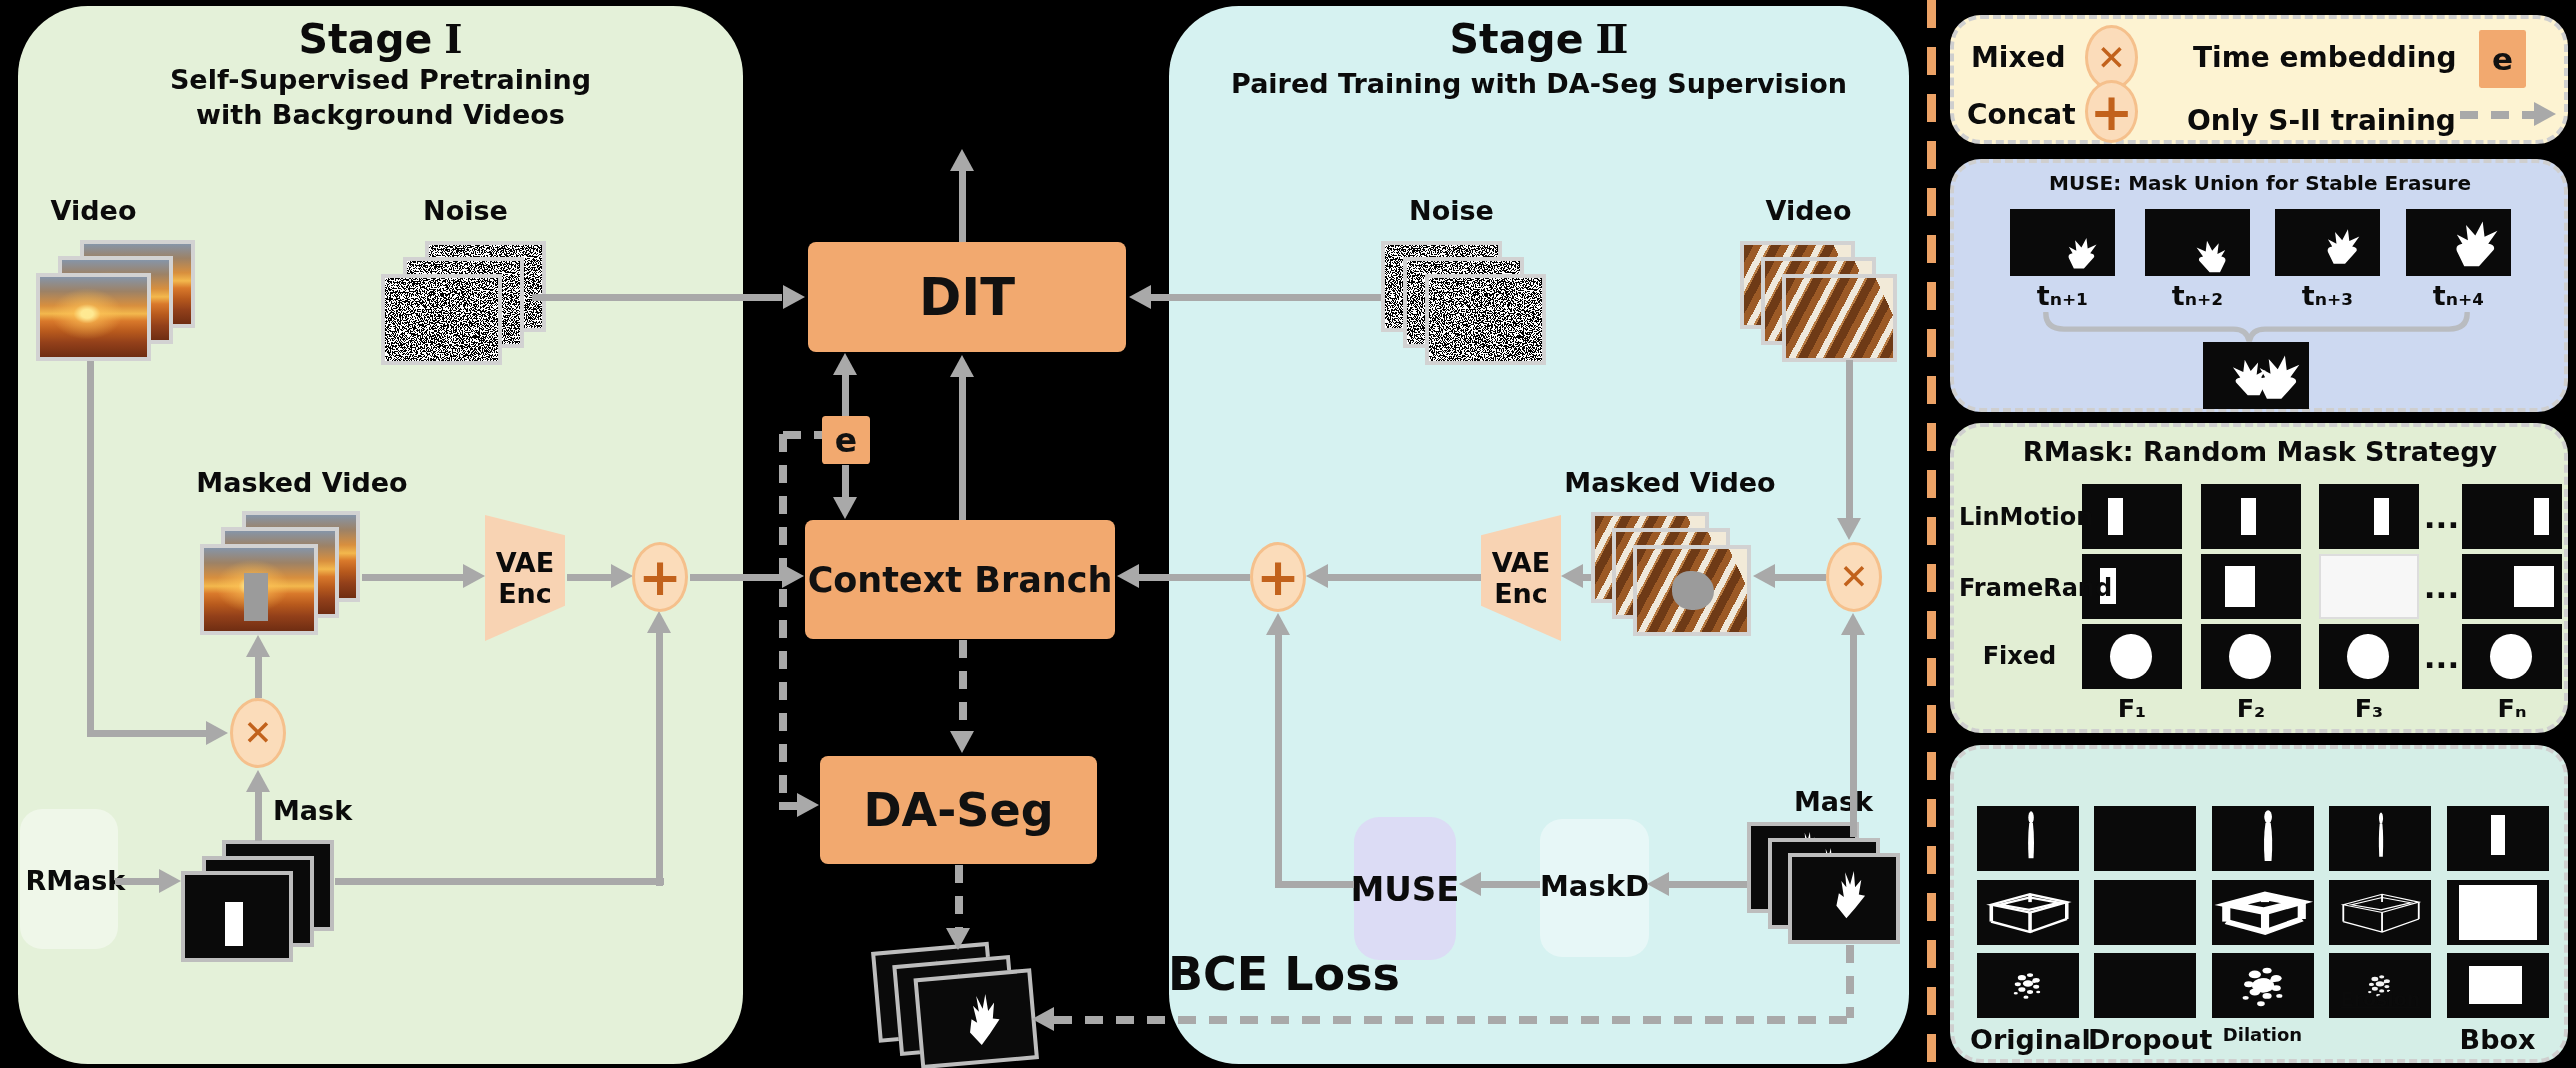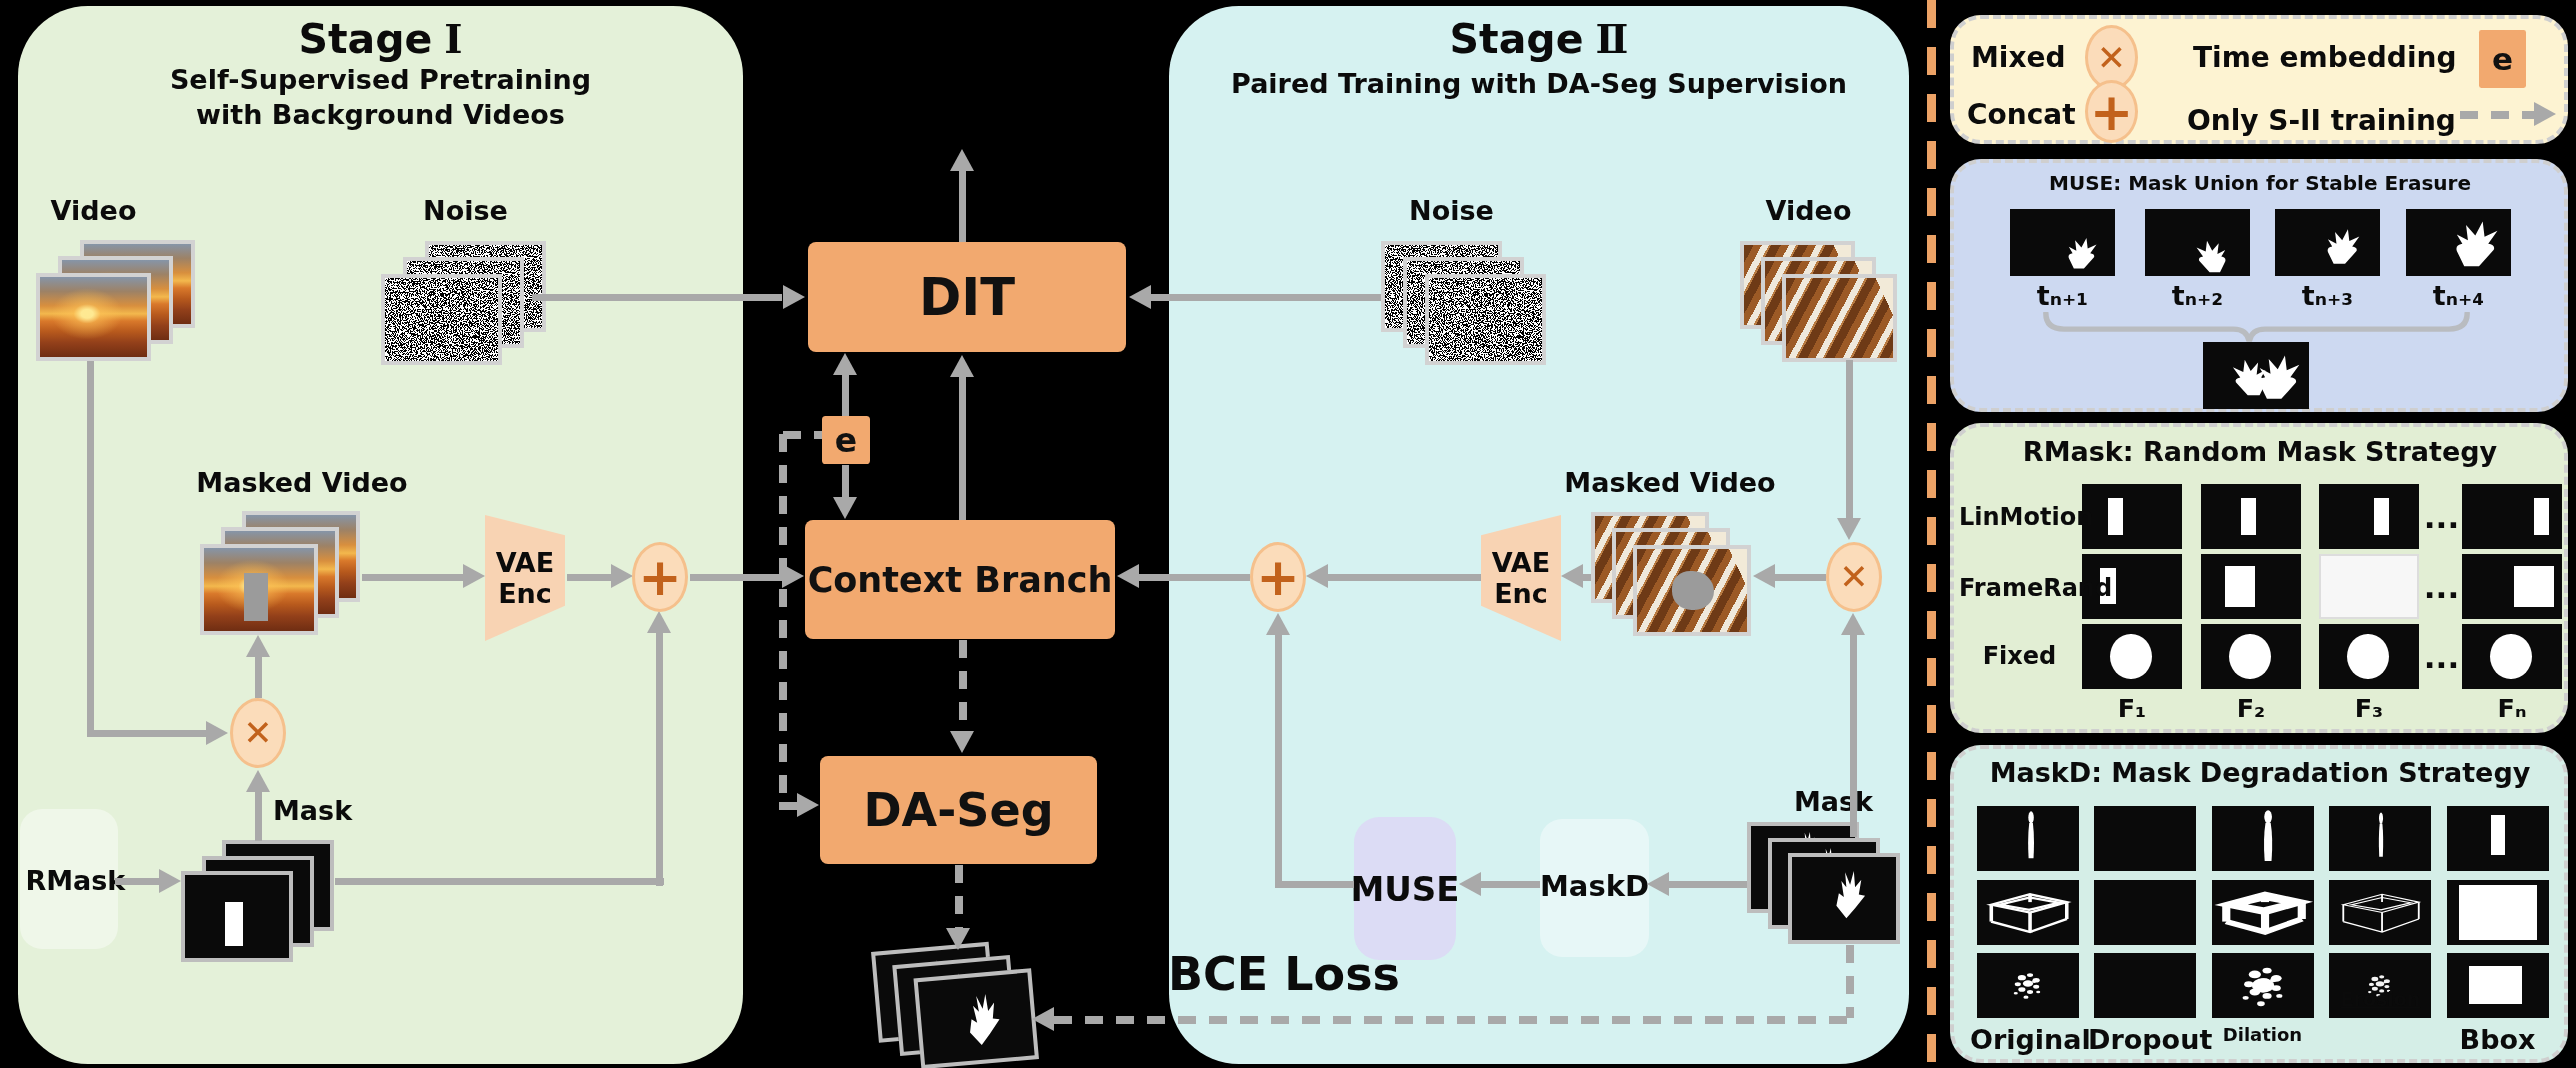--- a/index.html
+++ b/index.html
@@ -479,21 +479,20 @@
   <div class="txt ctr z30" style="left:2422px;top:639px;width:39px;font-size:31px;">...</div>
   <div class="tile" style="left:2462px;top:624px;width:100px;height:65px;">
       <div class="whiteellipse" style="left:28%;top:15%;width:42%;height:70%;"></div>
     </div>
 
   <div class="txt ctr z30" style="left:2082px;top:693px;width:100px;font-size:25.4px;">F₁</div>
   <div class="txt ctr z30" style="left:2201px;top:693px;width:100px;font-size:25.4px;">F₂</div>
   <div class="txt ctr z30" style="left:2319px;top:693px;width:100px;font-size:25.4px;">F₃</div>
   <div class="txt ctr z30" style="left:2462px;top:693px;width:100px;font-size:25.4px;">Fₙ</div>
 
-  <div class="txt ctr z30" style="left:1963px;top:757px;width:594px;font-size:27px;">MaskD: Mask Degradation Strategy</div>
 
   <div class="tile" style="left:1977px;top:806px;width:102px;height:65px;">
       <svg viewBox="0 0 100 100" preserveAspectRatio="none">
         <g transform="translate(38,4) scale(0.30,0.85)">
           <use href="#personShape" fill="#fff"></use>
         </g>
       </svg>
     </div>
   <div class="tile" style="left:2094px;top:806px;width:102px;height:65px;"></div>
   <div class="tile" style="left:2212px;top:806px;width:102px;height:65px;">

